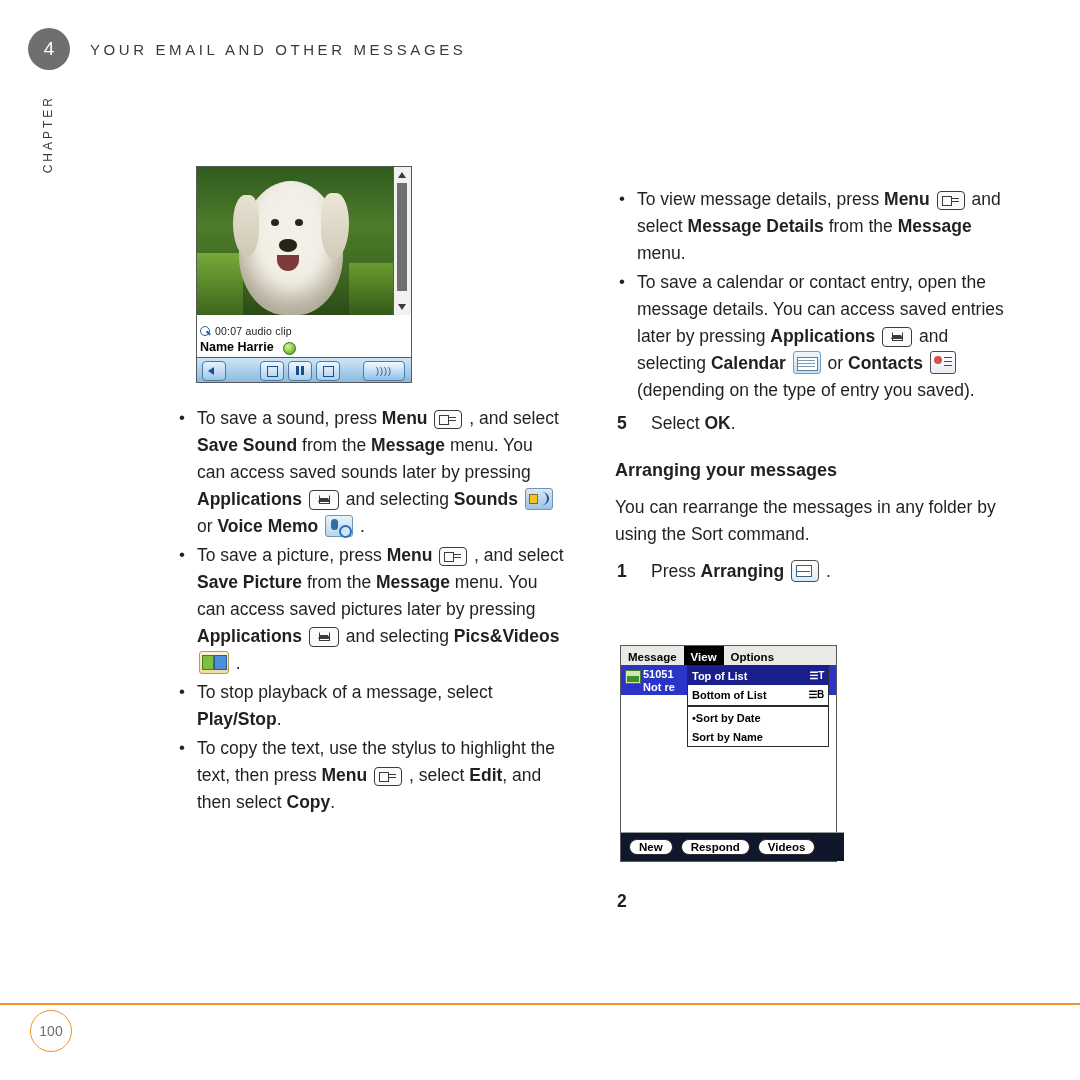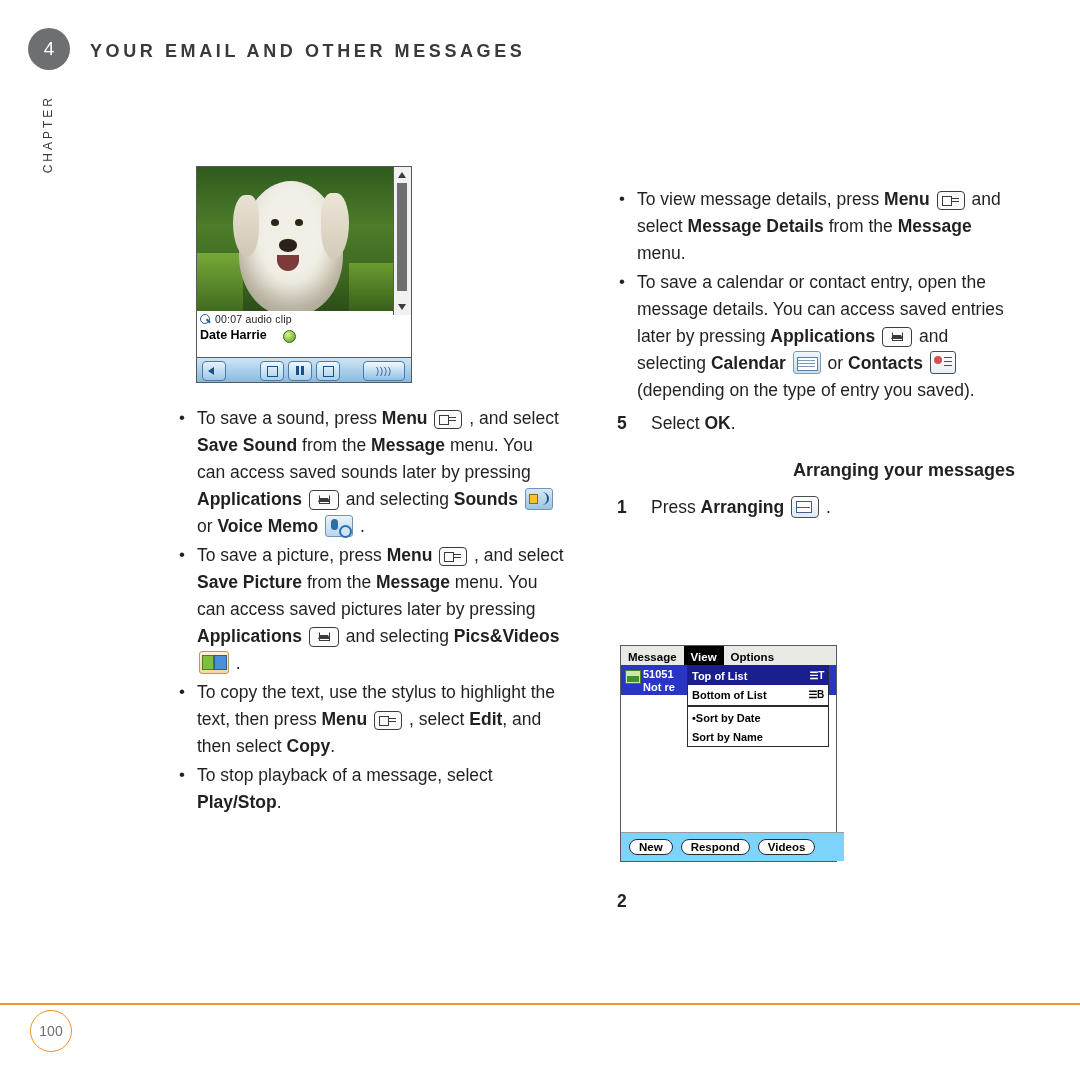--- a/index.html
+++ b/index.html
@@ -29,24 +29,24 @@
     font-size: 19px;
     display: flex;
     align-items: center;
     justify-content: center;
     font-family: "Liberation Sans", sans-serif;
   }
   .header-title {
     position: absolute;
     left: 90px;
     top: 41px;
-    font-size: 18px;
+    font-size: 15px;
     letter-spacing: 3.6px;
     color: #3a3a3c;
-    font-weight: bold;
+    font-weight: normal;
   }
   .chapter-vertical {
     position: absolute;
     left: 41px;
     top: 95px;
     font-size: 12px;
     letter-spacing: 3px;
     color: #3a3a3c;
     writing-mode: vertical-rl;
     transform: rotate(180deg);
@@ -113,21 +113,20 @@
   .numbered .num {
     position: absolute;
     left: 2px;
     top: 0;
     font-weight: bold;
   }
   h3.section-head {
     font-size: 18px;
     font-weight: bold;
     margin: 20px 0 10px 0;
-    text-align: right;
   }
   p.body-para { margin: 0 0 10px 0; }
 
   
   .icn {
     display: inline-block;
     vertical-align: -5px;
     margin: 0 2px;
     border-radius: 3px;
     position: relative;
@@ -405,21 +404,21 @@
     left: 4px;
     width: 0; height: 0;
     border-left: 4px solid transparent;
     border-right: 4px solid transparent;
   }
   .media-scrollbar .arr-up { top: 5px; border-bottom: 6px solid #3b3b3d; }
   .media-scrollbar .arr-dn { bottom: 5px; border-top: 6px solid #3b3b3d; }
 
   .media-info {
     position: absolute;
-    left: 0; top: 144px;
+    left: 0; top: 156px;
     width: 196px;
     height: 42px;
     background: #ffffff;
     font-size: 10.5px;
     color: #1b1b1b;
   }
   .media-clip {
     position: absolute;
     left: 18px; top: 2px;
     font-size: 10.5px;
@@ -618,21 +617,21 @@
   .treo-buttons {
     position: absolute;
     left: 0; bottom: 0;
     width: 215px;
     height: 28px;
     border-top: 1.2px solid #9a9a9c;
     display: flex;
     align-items: center;
     padding-left: 8px;
     gap: 8px;
-    background: #7dd3fc;
+    background: #0f172a;
   }
   .treo-btn {
     border: 1.4px solid #2b2b2d;
     border-radius: 9px;
     padding: 1px 9px;
     font-size: 11.5px;
     font-weight: bold;
     background: #ffffff;
     color: #000;
   }
@@ -659,54 +658,55 @@
     <div class="dog-mouth"></div>
   </div>
   <div class="media-scrollbar">
     <div class="arr-up"></div>
     <div class="thumb"></div>
     <div class="arr-dn"></div>
   </div>
   <div class="media-info">
     <div class="media-clip-icn"></div>
     <div class="media-clip">00:07 audio clip</div>
-    <div class="media-title">Date Harrie</div>
+    <div class="media-title">Name Harrie</div>
     <div class="media-smiley"></div>
   </div>
   <div class="media-controls">
     <div class="ctl back"></div>
     <div class="ctl-gap"></div>
     <div class="ctl sq"></div>
     <div class="ctl play"></div>
     <div class="ctl sq"></div>
     <div class="ctl vol">))))</div>
   </div>
 </div>
 
 <div class="col col-left" style="top:405px;">
   <ul class="bullet-list" id="left-bullets">
       <li><span>To save a sound, press </span><b>Menu</b><span> </span><span class="icn icn-menu"></span><span> , and select </span><b>Save Sound</b><span> from the </span><b>Message</b><span> menu. You can access saved sounds later by pressing </span><b>Applications</b><span> </span><span class="icn icn-home"></span><span> and selecting </span><b>Sounds</b><span> </span><span class="icn icn-sounds"></span><span> or </span><b>Voice Memo</b><span> </span><span class="icn icn-voicememo"></span><span> .</span></li>
       <li><span>To save a picture, press </span><b>Menu</b><span> </span><span class="icn icn-menu"></span><span> , and select </span><b>Save Picture</b><span> from the </span><b>Message</b><span> menu. You can access saved pictures later by pressing </span><b>Applications</b><span> </span><span class="icn icn-home"></span><span> and selecting </span><b>Pics&amp;Videos</b><span> </span><span class="icn icn-pics"></span><span> .</span></li>
+      <li><span>To stop playback of a message, select </span><b>Play/Stop</b><span>.</span></li>
       <li><span>To copy the text, use the stylus to highlight the text, then press </span><b>Menu</b><span> </span><span class="icn icn-menu"></span><span> , select </span><b>Edit</b><span>, and then select </span><b>Copy</b><span>.</span></li>
-      <li><span>To stop playback of a message, select </span><b>Play/Stop</b><span>.</span></li>
     </ul>
 </div>
 
 <div class="col col-right">
   <ul class="bullet-list" id="right-bullets">
       <li><span>To view message details, press </span><b>Menu</b><span> </span><span class="icn icn-menu"></span><span> and select </span><b>Message Details</b><span> from the </span><b>Message</b><span> menu.</span></li>
       <li><span>To save a calendar or contact entry, open the message details. You can access saved entries later by pressing </span><b>Applications</b><span> </span><span class="icn icn-home"></span><span> and selecting </span><b>Calendar</b><span> </span><span class="icn icn-calendar"></span><span> or </span><b>Contacts</b><span> </span><span class="icn icn-contacts"></span><span> (depending on the type of entry you saved).</span></li>
     </ul>
 
   <div class="numbered">
     <span class="num">5</span>
     <span id="step5-text"><span>Select </span><b>OK</b><span>.</span></span>
   </div>
 
   <h3 class="section-head">Arranging your messages</h3>
+  <p class="body-para">You can rearrange the messages in any folder by using the Sort command.</p>
 
   <div class="numbered">
     <span class="num">1</span>
     <span id="step1-text"><span>Press </span><b>Arranging</b><span> </span><span class="icn icn-msg"></span><span> .</span></span>
   </div>
 </div>
 
 <div class="treo">
   <div class="treo-menubar" id="treo-menubar">
       <div class="mi">Message</div>

